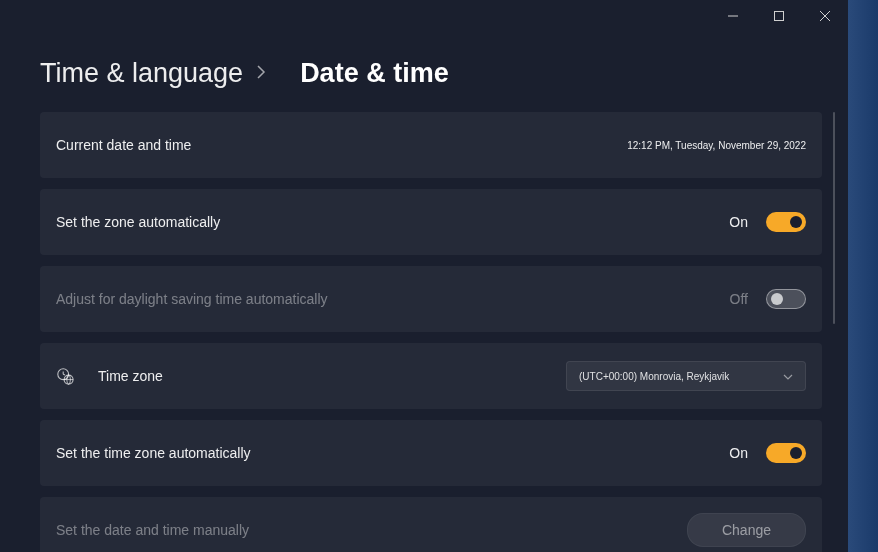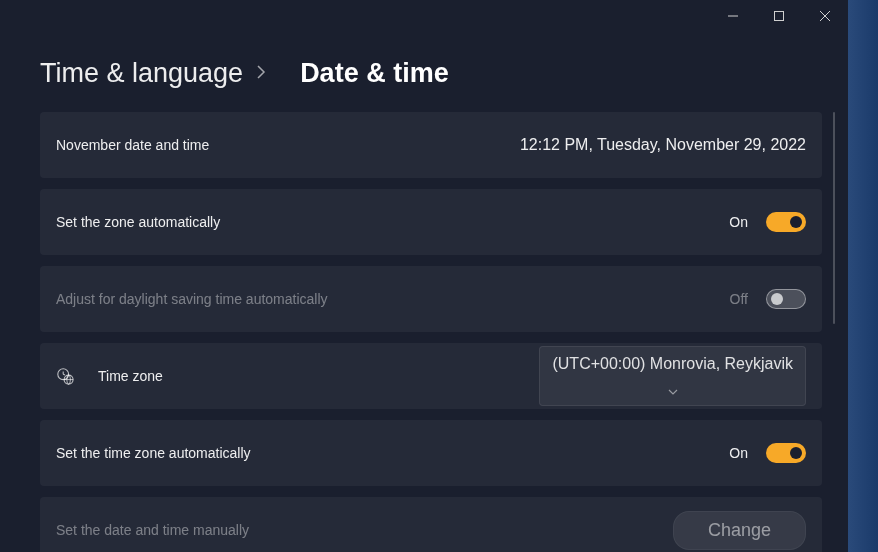--- a/index.html
+++ b/index.html
@@ -63,21 +63,21 @@
     border-radius: 4px;
     padding: 0 16px;
     min-height: 66px;
     display: flex;
     align-items: center;
     justify-content: space-between;
   }
   .card.disabled .card-label,
   .card.disabled .value { color: rgba(255,255,255,0.4); }
   .card-label { font-size: 14px; color: rgba(255,255,255,0.92); }
-  .value { font-size: 16px; color: rgba(255,255,255,0.92); }
+  .value { font-size: 10px; color: rgba(255,255,255,0.92); }
   .right-group {
     display: flex;
     align-items: center;
     gap: 18px;
   }
   .toggle {
     width: 40px;
     height: 20px;
     border-radius: 10px;
     position: relative;
@@ -110,34 +110,33 @@
     justify-content: center;
   }
   .dropdown {
     background: rgba(255,255,255,0.06);
     border: 1px solid rgba(255,255,255,0.08);
     border-radius: 4px;
     padding: 8px 12px;
     display: flex;
     align-items: center;
     gap: 12px;
-    font-size: 16px;
+    font-size: 10px;
     color: rgba(255,255,255,0.85);
     cursor: pointer;
     min-width: 240px;
     justify-content: space-between;
-    flex-direction: column;
   }
   .dropdown .chev { color: rgba(255,255,255,0.5); font-size: 11px; }
   .change-btn {
     background: rgba(255,255,255,0.08);
     border: 1px solid rgba(255,255,255,0.05);
     border-radius: 16px;
     padding: 8px 34px;
-    font-size: 18px;
+    font-size: 14px;
     color: rgba(255,255,255,0.5);
     cursor: default;
   }
   .gap { height: 3px; }
 </style>
 </head>
 <body>
 
 <div class="window-controls">
   <div class="win-btn">
@@ -166,21 +165,21 @@
       </svg>
   </span>
   <span class="current">Date &amp; time</span>
 </div>
 
 <div class="scroll-indicator"></div>
 
 <div class="content">
 
   <div class="card">
-    <span class="card-label">November date and time</span>
+    <span class="card-label">Current date and time</span>
     <span class="value">12:12 PM, Tuesday, November 29, 2022</span>
   </div>
 
   <div class="gap"></div>
 
   <div class="card">
     <span class="card-label">Set the zone automatically</span>
     <div class="right-group">
       <span class="toggle-state">On</span>
       <div class="toggle on">

